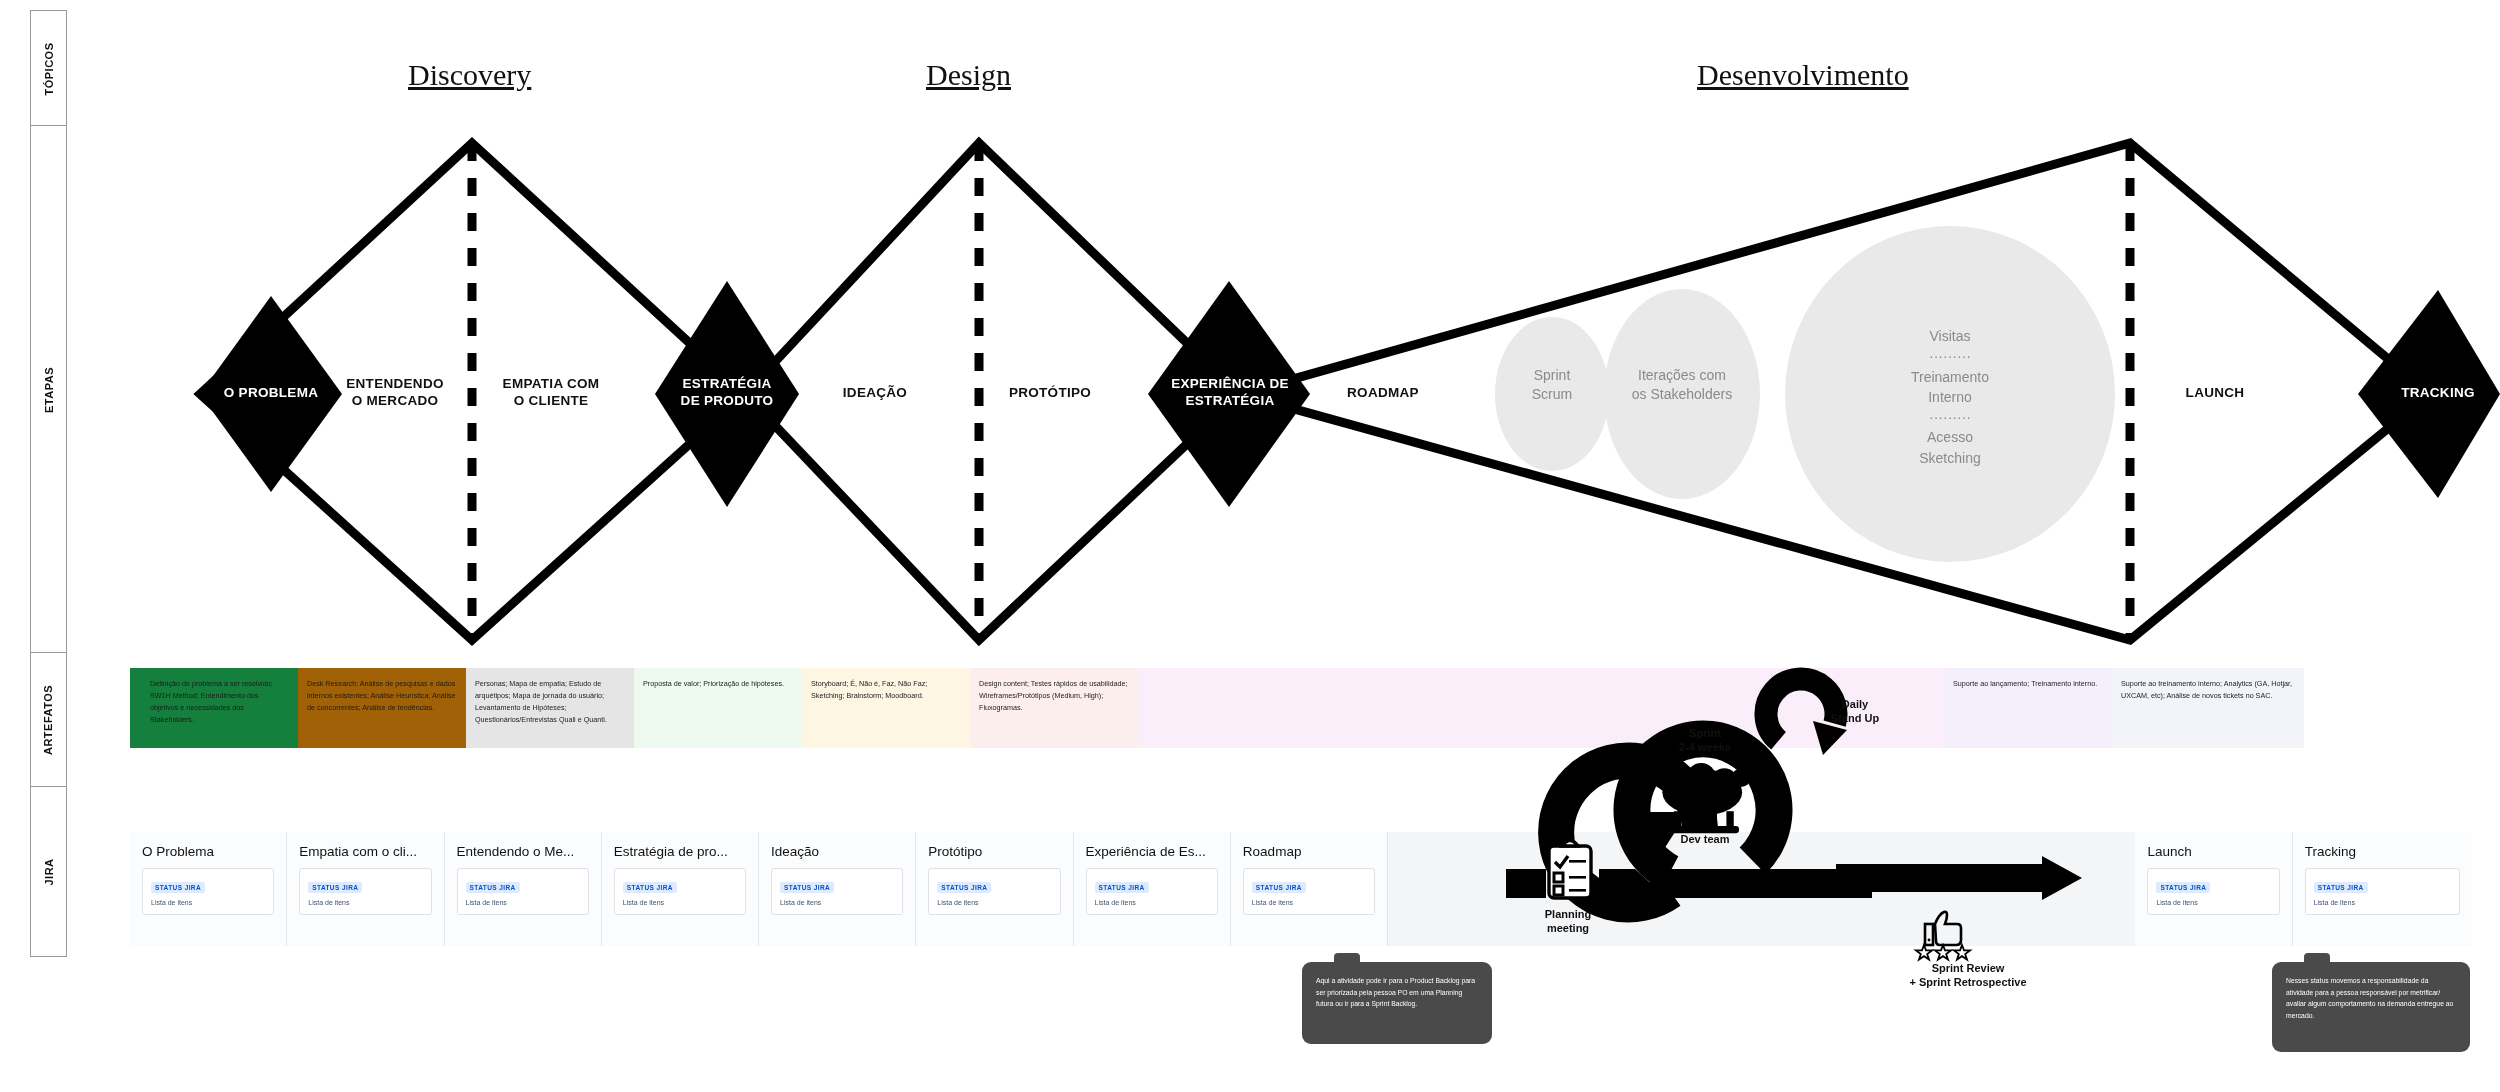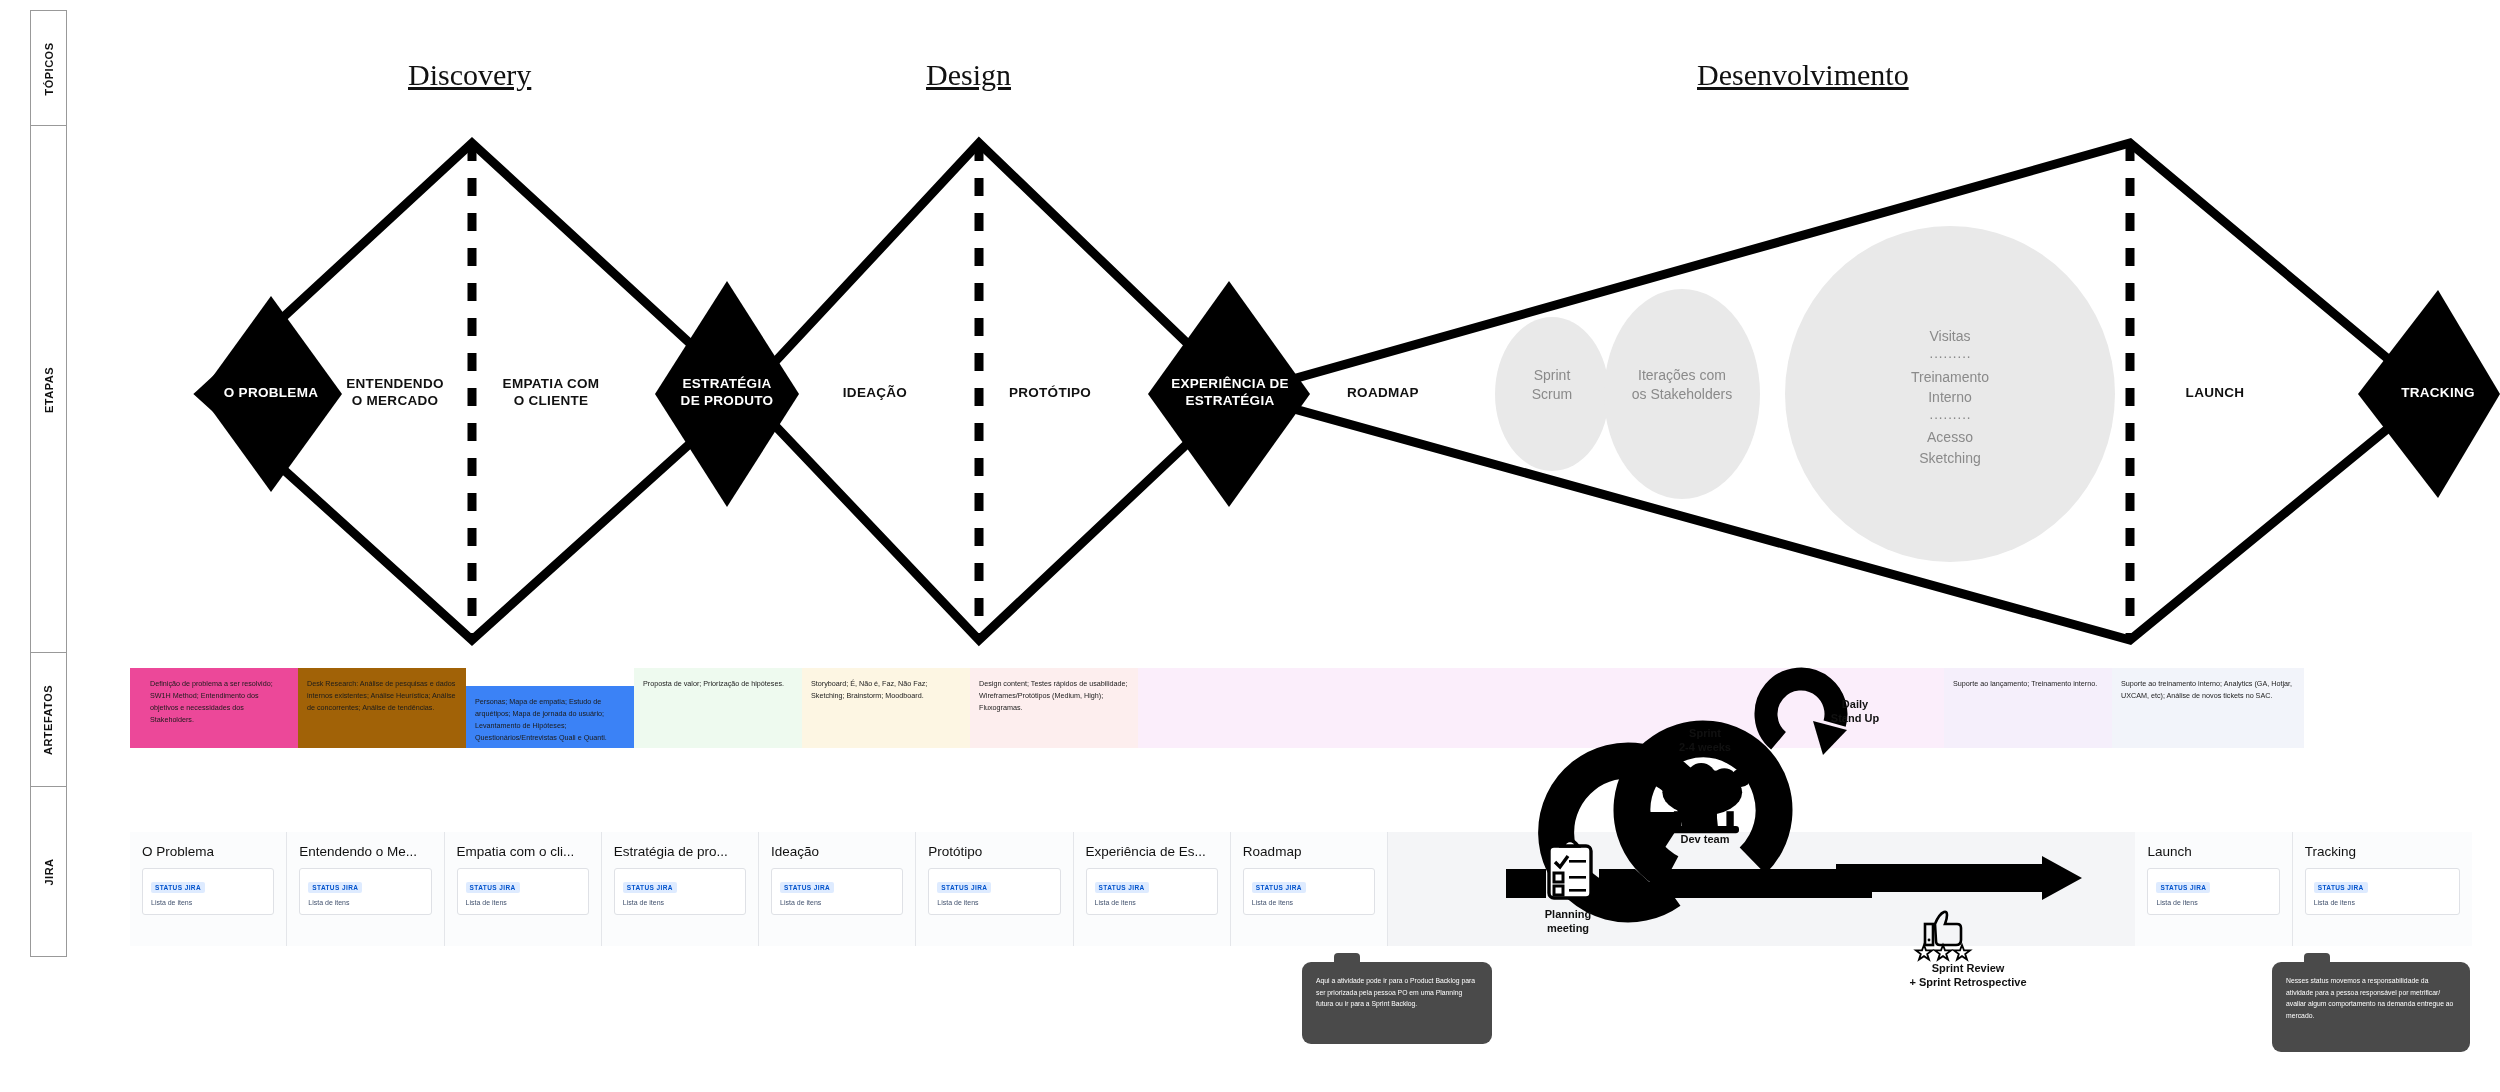--- a/index.html
+++ b/index.html
@@ -121,27 +121,27 @@
 os Stakeholders</div>
 <div class="circ-lbl" style="left:1860px;top:326px;width:180px;line-height:1.45;">Visitas
 ·········
 Treinamento
 Interno
 ·········
 Acesso
 Sketching</div>
 
 <div class="art-band" style="left:130px;top:668px;width:2342px;height:80px;">
-  <div class="art-cell" style="width: 168px; background: #ec4899; padding-left: 20px;">
+  <div class="art-cell" style="width: 168px; background: #15803d; padding-left: 20px;">
       <p>Definição de problema a ser resolvido; SW1H Method; Entendimento dos objetivos e necessidades dos Stakeholders.</p>
     </div>
   <div class="art-cell" style="width: 168px; background: #a16207;">
       <p>Desk Research: Análise de pesquisas e dados internos existentes; Análise Heurística; Análise de concorrentes; Análise de tendências.</p>
     </div>
-  <div class="art-cell" style="width: 168px; background: #3b82f6; margin-top: 18px;">
+  <div class="art-cell" style="width: 168px; background: #e5e5e5;">
       <p>Personas; Mapa de empatia; Estudo de arquétipos; Mapa de jornada do usuário; Levantamento de Hipóteses; Questionários/Entrevistas Quali e Quanti.</p>
     </div>
   <div class="art-cell" style="width: 168px; background: rgb(238, 250, 239);">
       <p>Proposta de valor; Priorização de hipóteses.</p>
     </div>
   <div class="art-cell" style="width: 168px; background: rgb(253, 246, 227);">
       <p>Storyboard; É, Não é, Faz, Não Faz; Sketching; Brainstorm; Moodboard.</p>
     </div>
   <div class="art-cell" style="width: 168px; background: rgb(253, 238, 238);">
       <p>Design content; Testes rápidos de usabilidade; Wireframes/Protótipos (Medium, High); Fluxogramas.</p>
@@ -159,28 +159,28 @@
 
 <div class="jira-band" style="left:130px;top:832px;width:2342px;height:114px;">
   <div class="jira-col" style="width:168px;">
     <div class="jira-title">O Problema</div>
     <div class="jira-card">
       <div class="jira-status">STATUS JIRA</div>
       <div class="jira-items">Lista de itens</div>
     </div>
   </div>
   <div class="jira-col" style="width:168px;">
+    <div class="jira-title">Empatia com o cli...</div>
+    <div class="jira-card">
+      <div class="jira-status">STATUS JIRA</div>
+      <div class="jira-items">Lista de itens</div>
+    </div>
+  </div>
+  <div class="jira-col" style="width:168px;">
     <div class="jira-title">Entendendo o Me...</div>
-    <div class="jira-card">
-      <div class="jira-status">STATUS JIRA</div>
-      <div class="jira-items">Lista de itens</div>
-    </div>
-  </div>
-  <div class="jira-col" style="width:168px;">
-    <div class="jira-title">Empatia com o cli...</div>
     <div class="jira-card">
       <div class="jira-status">STATUS JIRA</div>
       <div class="jira-items">Lista de itens</div>
     </div>
   </div>
   <div class="jira-col" style="width:168px;">
     <div class="jira-title">Estratégia de pro...</div>
     <div class="jira-card">
       <div class="jira-status">STATUS JIRA</div>
       <div class="jira-items">Lista de itens</div>

